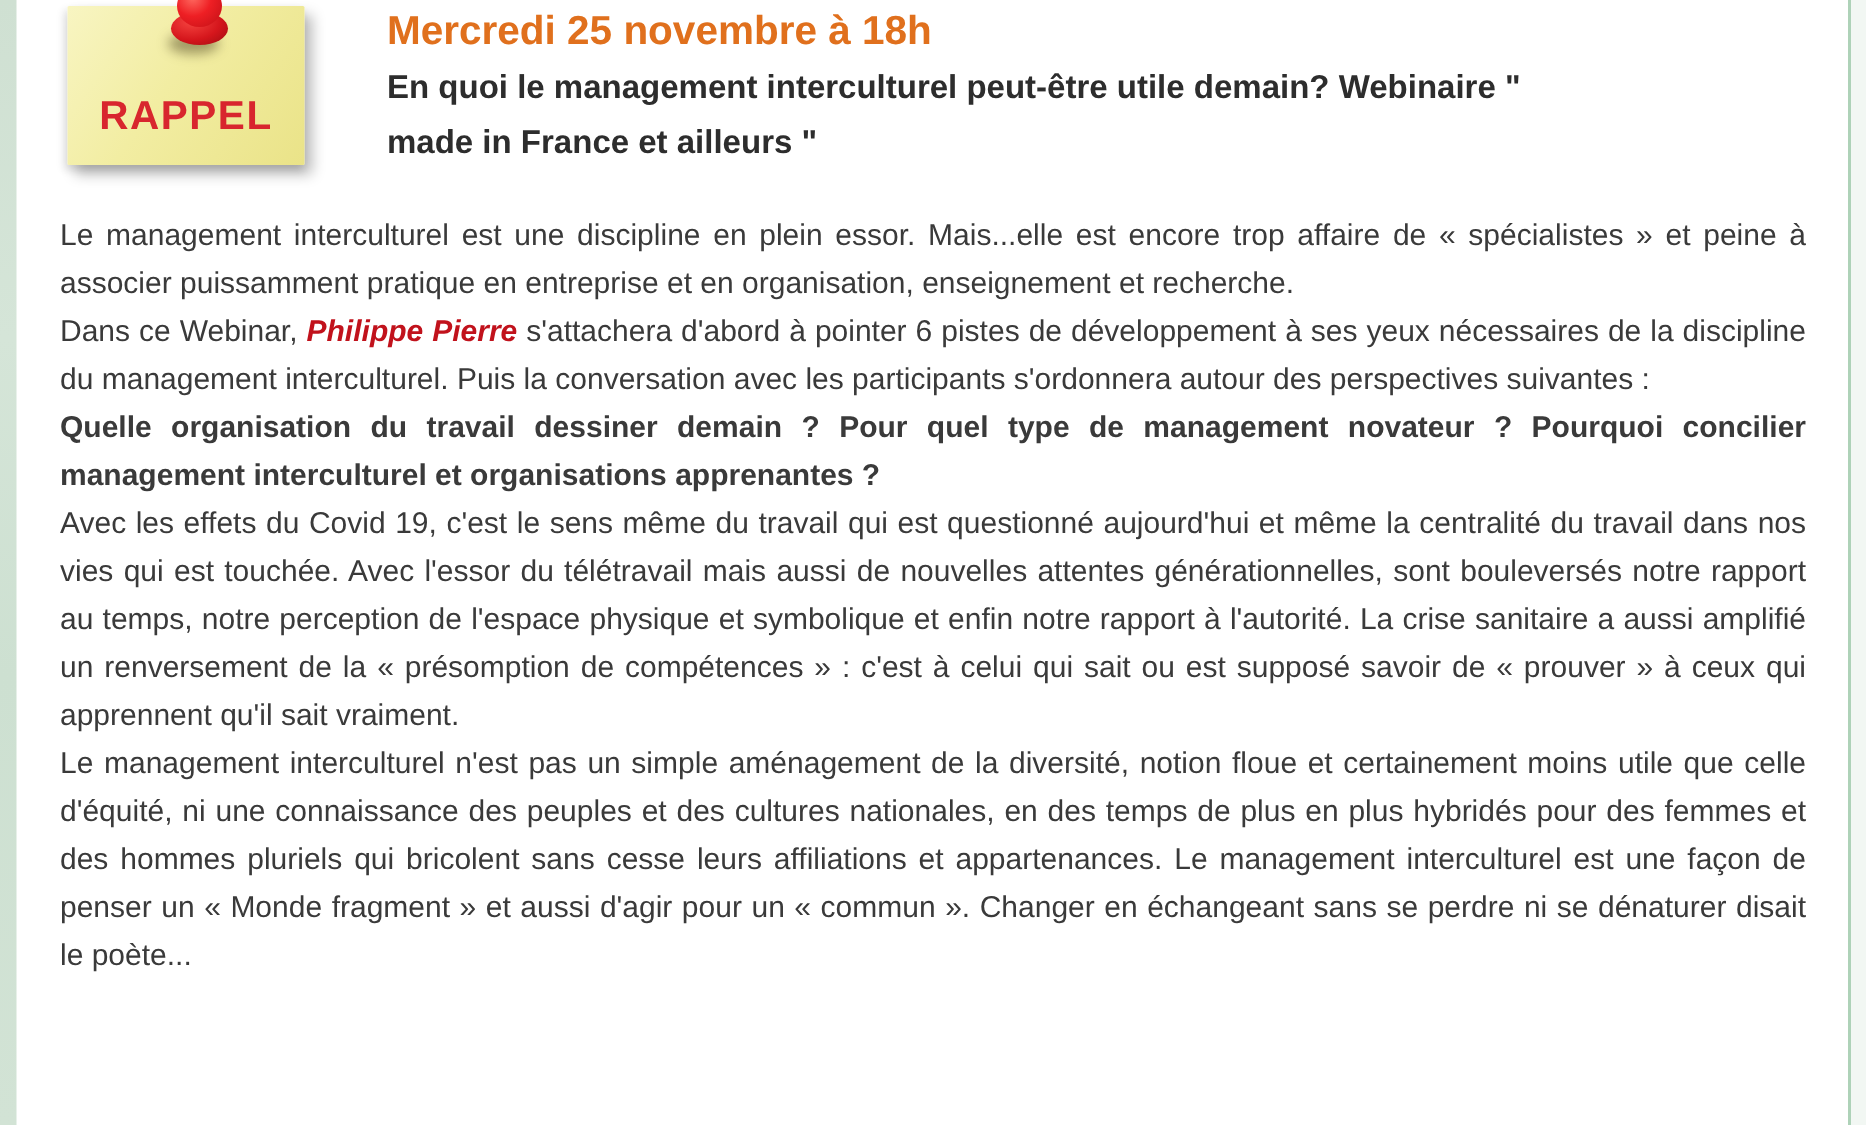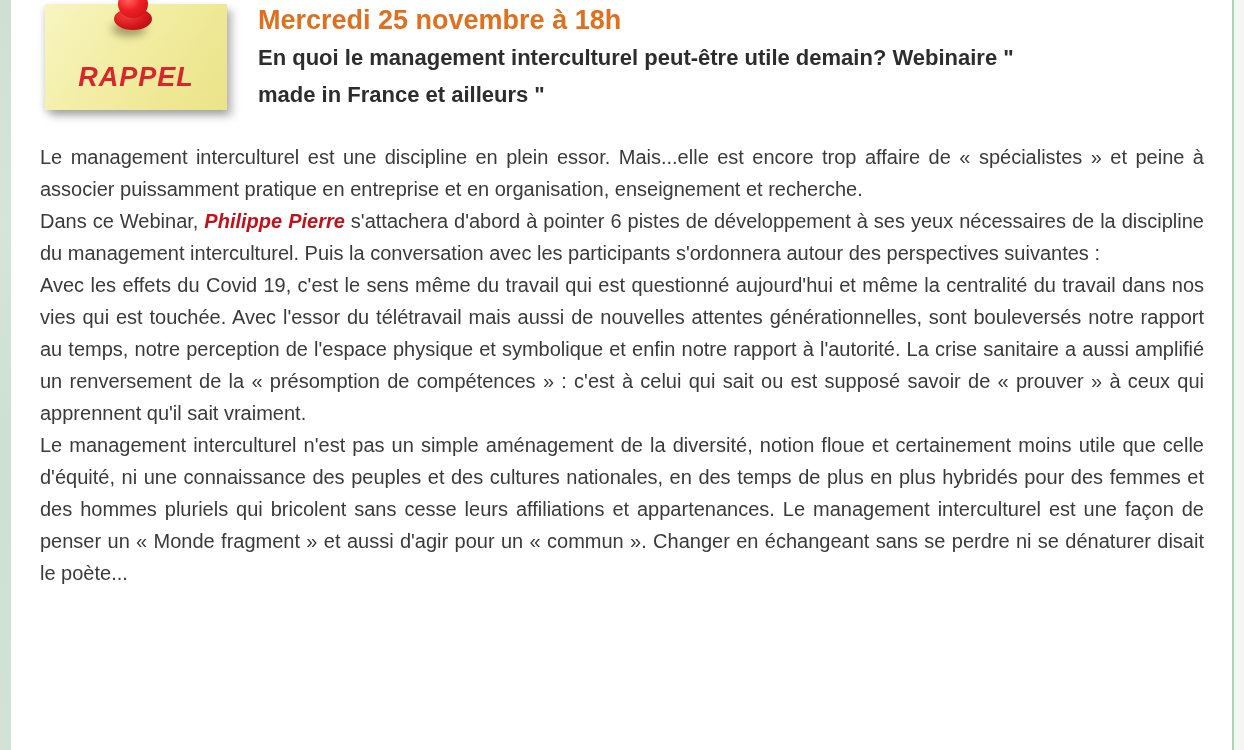--- a/index.html
+++ b/index.html
@@ -24,25 +24,24 @@
     position: absolute; right: 0; top: 0; bottom: 0; width: 10px;
     background: #f2f7f3;
     border-left: 2px solid #aed2b8;
   }
 
   
   .header { position: absolute; left: 0; top: 0; width: 1244px; height: 140px; }
 
   .note {
     position: absolute; left: 45px; top: 4px;
-    width: 182px; height: 106px;
+    width: 158px; height: 106px;
     background: linear-gradient(125deg, #f8f5c2 0%, #f2eda2 45%, #eae388 100%);
     box-shadow: 5px 6px 9px rgba(0,0,0,0.28), -2px 3px 6px rgba(0,0,0,0.12);
     border-radius: 1px;
-    font-style: italic;
   }
   .note-label {
     position: absolute; left: 0; right: 0; top: 58px;
     text-align: center;
     font-weight: bold; font-size: 27px; letter-spacing: 1px;
     color: #d8262e;
   }
   .pin { position: absolute; left: 65px; top: -10px; width: 46px; height: 48px; }
   .pin-shadow {
     position: absolute; left: 2px; top: 28px; width: 34px; height: 14px;
@@ -104,17 +103,18 @@
     <div class="headings">
       <h2 class="date-title">Mercredi 25 novembre à 18h</h2>
       <h1 class="main-title">En quoi le management interculturel peut-être utile demain? Webinaire " made in France et ailleurs "</h1>
     </div>
 
   </div>
 
   <div class="article">
       <p><span>Le management interculturel est une discipline en plein essor. Mais...elle est encore trop affaire de « spécialistes » et peine à associer puissamment pratique en entreprise et en organisation, enseignement et recherche.</span></p>
       <p><span>Dans ce Webinar, </span><span class="red-bold">Philippe Pierre</span><span> s'attachera d'abord à pointer 6 pistes de développement à ses yeux nécessaires de la discipline du management interculturel. Puis la conversation avec les participants s'ordonnera autour des perspectives suivantes :</span></p>
+      <p><span class="bold">Quelle organisation du travail dessiner demain ? Pour quel type de management novateur ? Pourquoi concilier management interculturel et organisations apprenantes ?</span></p>
       <p><span>Avec les effets du Covid 19, c'est le sens même du travail qui est questionné aujourd'hui et même la centralité du travail dans nos vies qui est touchée. Avec l'essor du télétravail mais aussi de nouvelles attentes générationnelles, sont bouleversés notre rapport au temps, notre perception de l'espace physique et symbolique et enfin notre rapport à l'autorité. La crise sanitaire a aussi amplifié un renversement de la « présomption de compétences » : c'est à celui qui sait ou est supposé savoir de « prouver » à ceux qui apprennent qu'il sait vraiment.</span></p>
       <p><span>Le management interculturel n'est pas un simple aménagement de la diversité, notion floue et certainement moins utile que celle d'équité, ni une connaissance des peuples et des cultures nationales, en des temps de plus en plus hybridés pour des femmes et des hommes pluriels qui bricolent sans cesse leurs affiliations et appartenances. Le management interculturel est une façon de penser un « Monde fragment » et aussi d'agir pour un « commun ». Changer en échangeant sans se perdre ni se dénaturer disait le poète...</span></p>
     </div>
 
 </div>
 
 </body></html>

